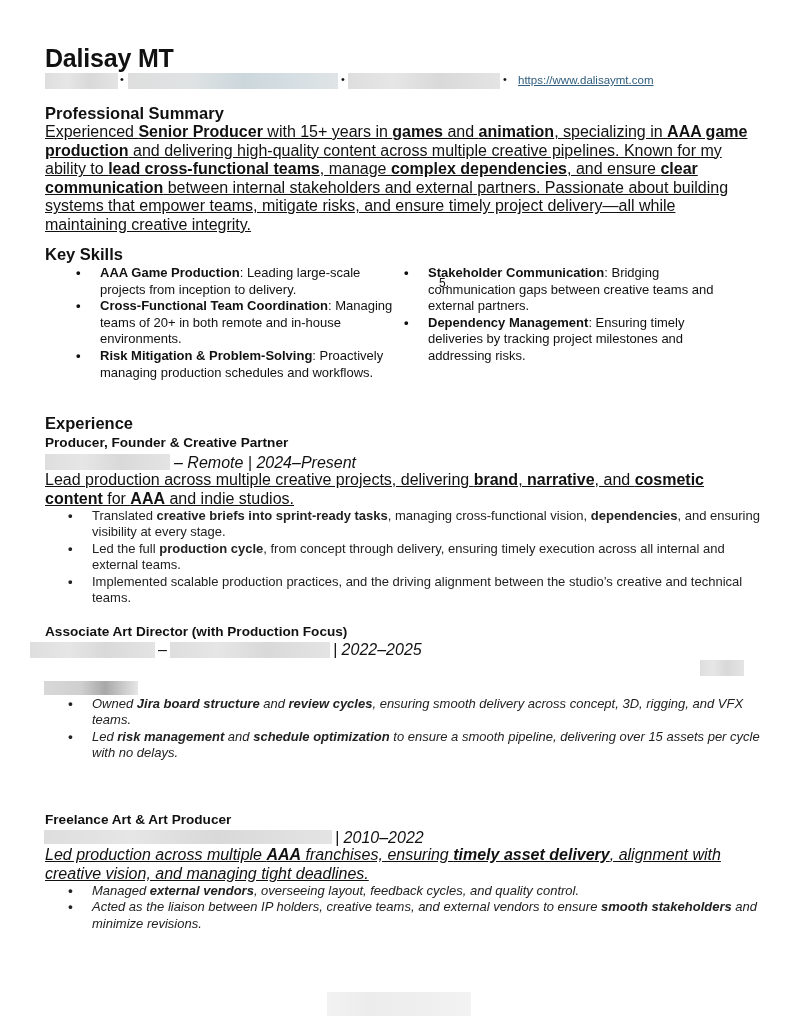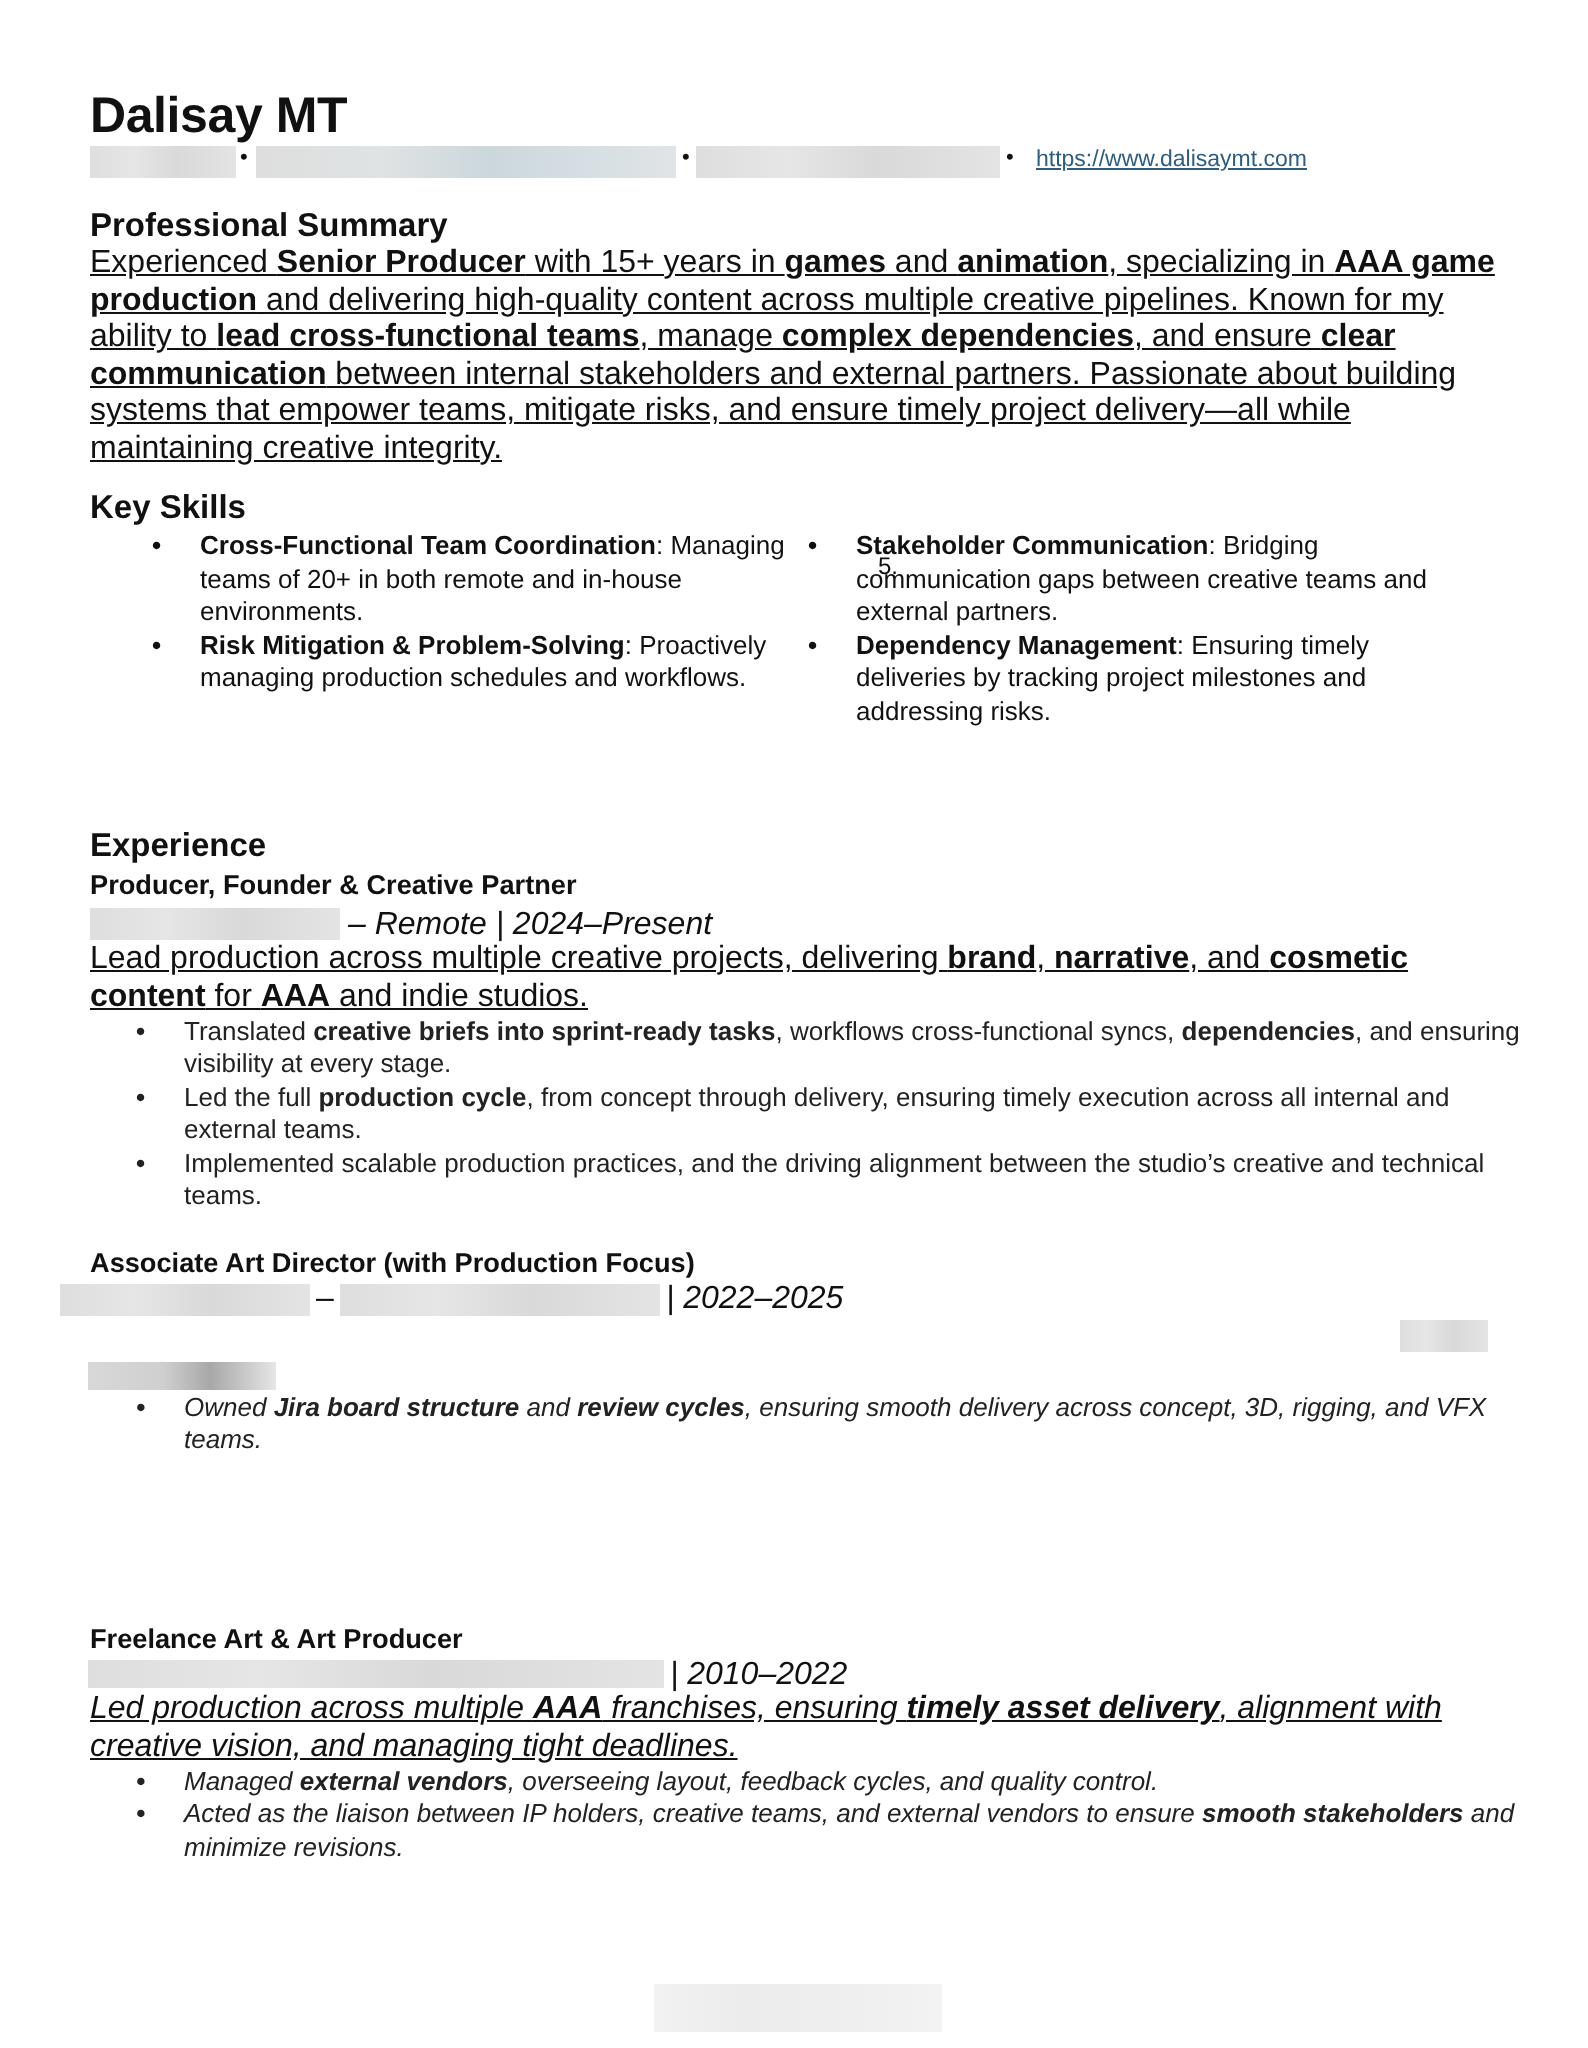--- a/index.html
+++ b/index.html
@@ -41,50 +41,52 @@
     <div class="blur" style="left:303px;top:1px;width:152px;height:16px;"></div>
     <span class="dot" style="left:458px;">•</span>
     <a class="link" style="left:473px;">https://www.dalisaymt.com</a>
   </div>
 
   <h2 style="top:104px;">Professional Summary</h2>
   <p class="para" id="summary-text" style="top:123px;"><span>Experienced </span><b>Senior Producer</b><span> with 15+ years in </span><b>games</b><span> and </span><b>animation</b><span>, specializing in </span><b>AAA game production</b><span> and delivering high-quality content across multiple creative pipelines. Known for my ability to </span><b>lead cross-functional teams</b><span>, manage </span><b>complex dependencies</b><span>, and ensure </span><b>clear communication</b><span> between internal stakeholders and external partners. Passionate about building systems that empower teams, mitigate risks, and ensure timely project delivery—all while maintaining creative integrity.</span></p>
 
   <h2 style="top:245px;">Key Skills</h2>
   <ul class="skills" id="skills-left" style="left:100px;top:265px;width:300px;">
+      <li><b>AAA Game Production</b><span>: Leading large-scale projects from inception to delivery.</span></li>
       <li><b>Cross-Functional Team Coordination</b><span>: Managing teams of 20+ in both remote and in-house environments.</span></li>
       <li><b>Risk Mitigation &amp; Problem-Solving</b><span>: Proactively managing production schedules and workflows.</span></li>
     </ul>
   <span class="stray">5.</span>
   <ul class="skills" id="skills-right" style="left:428px;top:265px;width:300px;">
       <li><b>Stakeholder Communication</b><span>: Bridging communication gaps between creative teams and external partners.</span></li>
       <li><b>Dependency Management</b><span>: Ensuring timely deliveries by tracking project milestones and addressing risks.</span></li>
     </ul>
 
   <h2 style="top:414px;">Experience</h2>
 
   <div class="job" style="top:435px;">Producer, Founder &amp; Creative Partner</div>
   <div class="blur" style="left:45px;top:454px;width:125px;height:16px;"></div>
   <div class="meta" style="left:174px;top:454px;">– Remote | 2024–Present</div>
   <p class="para" id="job0-summary" style="top:471px;"><span>Lead production across multiple creative projects, delivering </span><b>brand</b><span>, </span><b>narrative</b><span>, and </span><b>cosmetic content</b><span> for </span><b>AAA</b><span> and indie studios.</span></p>
   <ul class="bul" id="job0-bullets" style="top:508px;">
-      <li><span>Translated </span><b>creative briefs into sprint-ready tasks</b><span>, workflows cross-functional syncs, </span><b>dependencies</b><span>, and ensuring visibility at every stage.</span></li>
+      <li><span>Translated </span><b>creative briefs into sprint-ready tasks</b><span>, managing cross-functional vision, </span><b>dependencies</b><span>, and ensuring visibility at every stage.</span></li>
       <li><span>Led the full </span><b>production cycle</b><span>, from concept through delivery, ensuring timely execution across all internal and external teams.</span></li>
       <li><span>Implemented scalable production practices, and the driving alignment between the studio’s creative and technical teams.</span></li>
     </ul>
 
   <div class="job" style="top:624px;">Associate Art Director (with Production Focus)</div>
   <div class="blur" style="left:30px;top:642px;width:125px;height:16px;"></div>
   <span class="meta" style="left:158px;top:641px;font-style:normal;">–</span>
   <div class="blur" style="left:170px;top:642px;width:160px;height:16px;"></div>
   <div class="meta" style="left:333px;top:641px;">| 2022–2025</div>
   <div class="blur" style="left:700px;top:660px;width:44px;height:16px;"></div>
   <div class="blur" style="left:44px;top:681px;width:94px;height:14px;background:linear-gradient(90deg,#d8d8d8,#cfcfcf 40%,#a8a8a8 65%,#e6e6e6);"></div>
   <ul class="bul it" id="job1-bullets" style="top:696px;">
       <li><span>Owned </span><b>Jira board structure</b><span> and </span><b>review cycles</b><span>, ensuring smooth delivery across concept, 3D, rigging, and VFX teams.</span></li>
+      <li><span>Led </span><b>risk management</b><span> and </span><b>schedule optimization</b><span> to ensure a smooth pipeline, delivering over 15 assets per cycle with no delays.</span></li>
     </ul>
 
   <div class="job" style="top:812px;">Freelance Art &amp; Art Producer</div>
   <div class="blur" style="left:44px;top:830px;width:288px;height:14px;"></div>
   <div class="meta" style="left:335px;top:829px;">| 2010–2022</div>
   <p class="para it" id="job2-summary" style="top:846px;"><span>Led production across multiple </span><b>AAA</b><span> franchises, ensuring </span><b>timely asset delivery</b><span>, alignment with creative vision, and managing tight deadlines.</span></p>
   <ul class="bul it" id="job2-bullets" style="top:883px;">
       <li><span>Managed </span><b>external vendors</b><span>, overseeing layout, feedback cycles, and quality control.</span></li>
       <li><span>Acted as the liaison between IP holders, creative teams, and external vendors to ensure </span><b>smooth stakeholders</b><span> and minimize revisions.</span></li>
     </ul>

